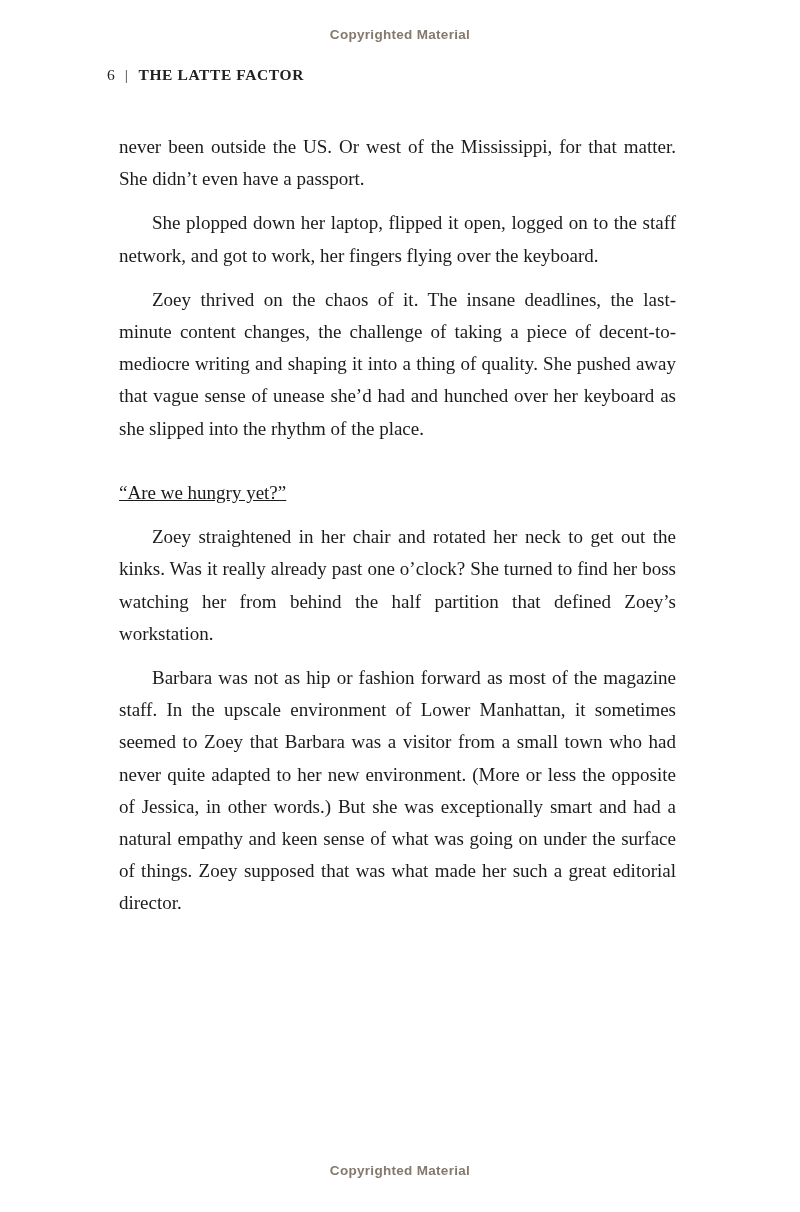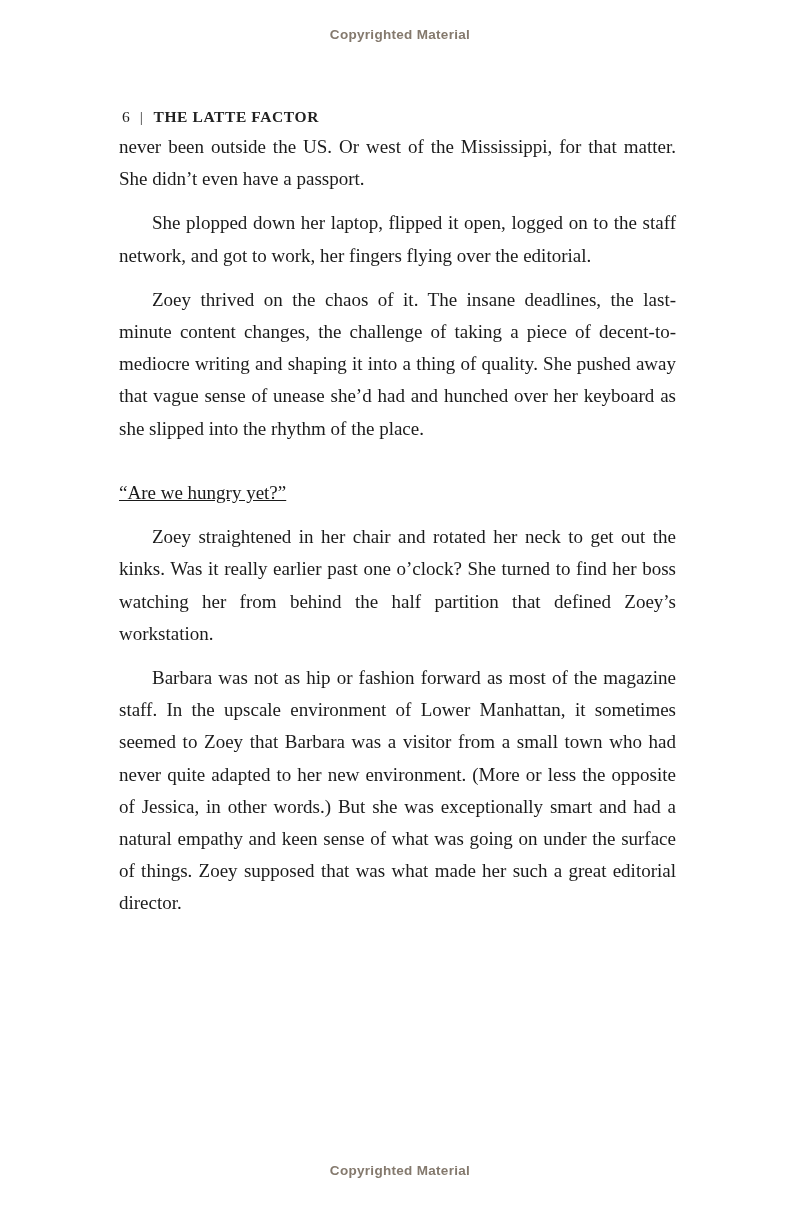--- a/index.html
+++ b/index.html
@@ -26,27 +26,26 @@
     font-weight: 600;
     letter-spacing: 0.3px;
     color: #84796d;
   }
   .copyright-top { top: 27px; }
   .copyright-bottom { top: 1163px; }
 
   .running-header {
     position: absolute;
     top: 66px;
-    left: 122px;
+    left: 107px;
     font-size: 15.5px;
     font-weight: 600;
     color: #222222;
     letter-spacing: 0.6px;
     white-space: nowrap;
-    margin-top: 42px;
   }
   .running-header .pagenum {
     font-weight: 500;
     letter-spacing: 0;
     margin-right: 10px;
   }
   .running-header .divider {
     font-weight: 400;
     color: #333333;
     margin-right: 10px;
@@ -83,22 +82,22 @@
 <div class="page">
 
   <div class="copyright copyright-top">Copyrighted Material</div>
 
   <div class="running-header">
     <span class="pagenum">6</span><span class="divider">|</span><span class="book-title">THE LATTE FACTOR</span>
   </div>
 
   <div class="body-text">
     <p>never been outside the US. Or west of the Mississippi, for that matter. She didn’t even have a passport.</p>
-    <p class="indent">She plopped down her laptop, flipped it open, logged on to the staff network, and got to work, her fingers flying over the editorial.</p>
+    <p class="indent">She plopped down her laptop, flipped it open, logged on to the staff network, and got to work, her fingers flying over the keyboard.</p>
     <p class="indent">Zoey thrived on the chaos of it. The insane deadlines, the last-minute content changes, the challenge of taking a piece of decent-to-mediocre writing and shaping it into a thing of quality. She pushed away that vague sense of unease she’d had and hunched over her keyboard as she slipped into the rhythm of the place.</p>
     <p class="scene-break">“Are we hungry yet?”</p>
-    <p class="indent">Zoey straightened in her chair and rotated her neck to get out the kinks. Was it really earlier past one o’clock? She turned to find her boss watching her from behind the half partition that defined Zoey’s workstation.</p>
+    <p class="indent">Zoey straightened in her chair and rotated her neck to get out the kinks. Was it really already past one o’clock? She turned to find her boss watching her from behind the half partition that defined Zoey’s workstation.</p>
     <p class="indent">Barbara was not as hip or fashion forward as most of the magazine staff. In the upscale environment of Lower Manhattan, it sometimes seemed to Zoey that Barbara was a visitor from a small town who had never quite adapted to her new environment. (More or less the opposite of Jessica, in other words.) But she was exceptionally smart and had a natural empathy and keen sense of what was going on under the surface of things. Zoey supposed that was what made her such a great editorial director.</p>
   </div>
 
   <div class="copyright copyright-bottom">Copyrighted Material</div>
 
 </div>
 
 </body></html>

